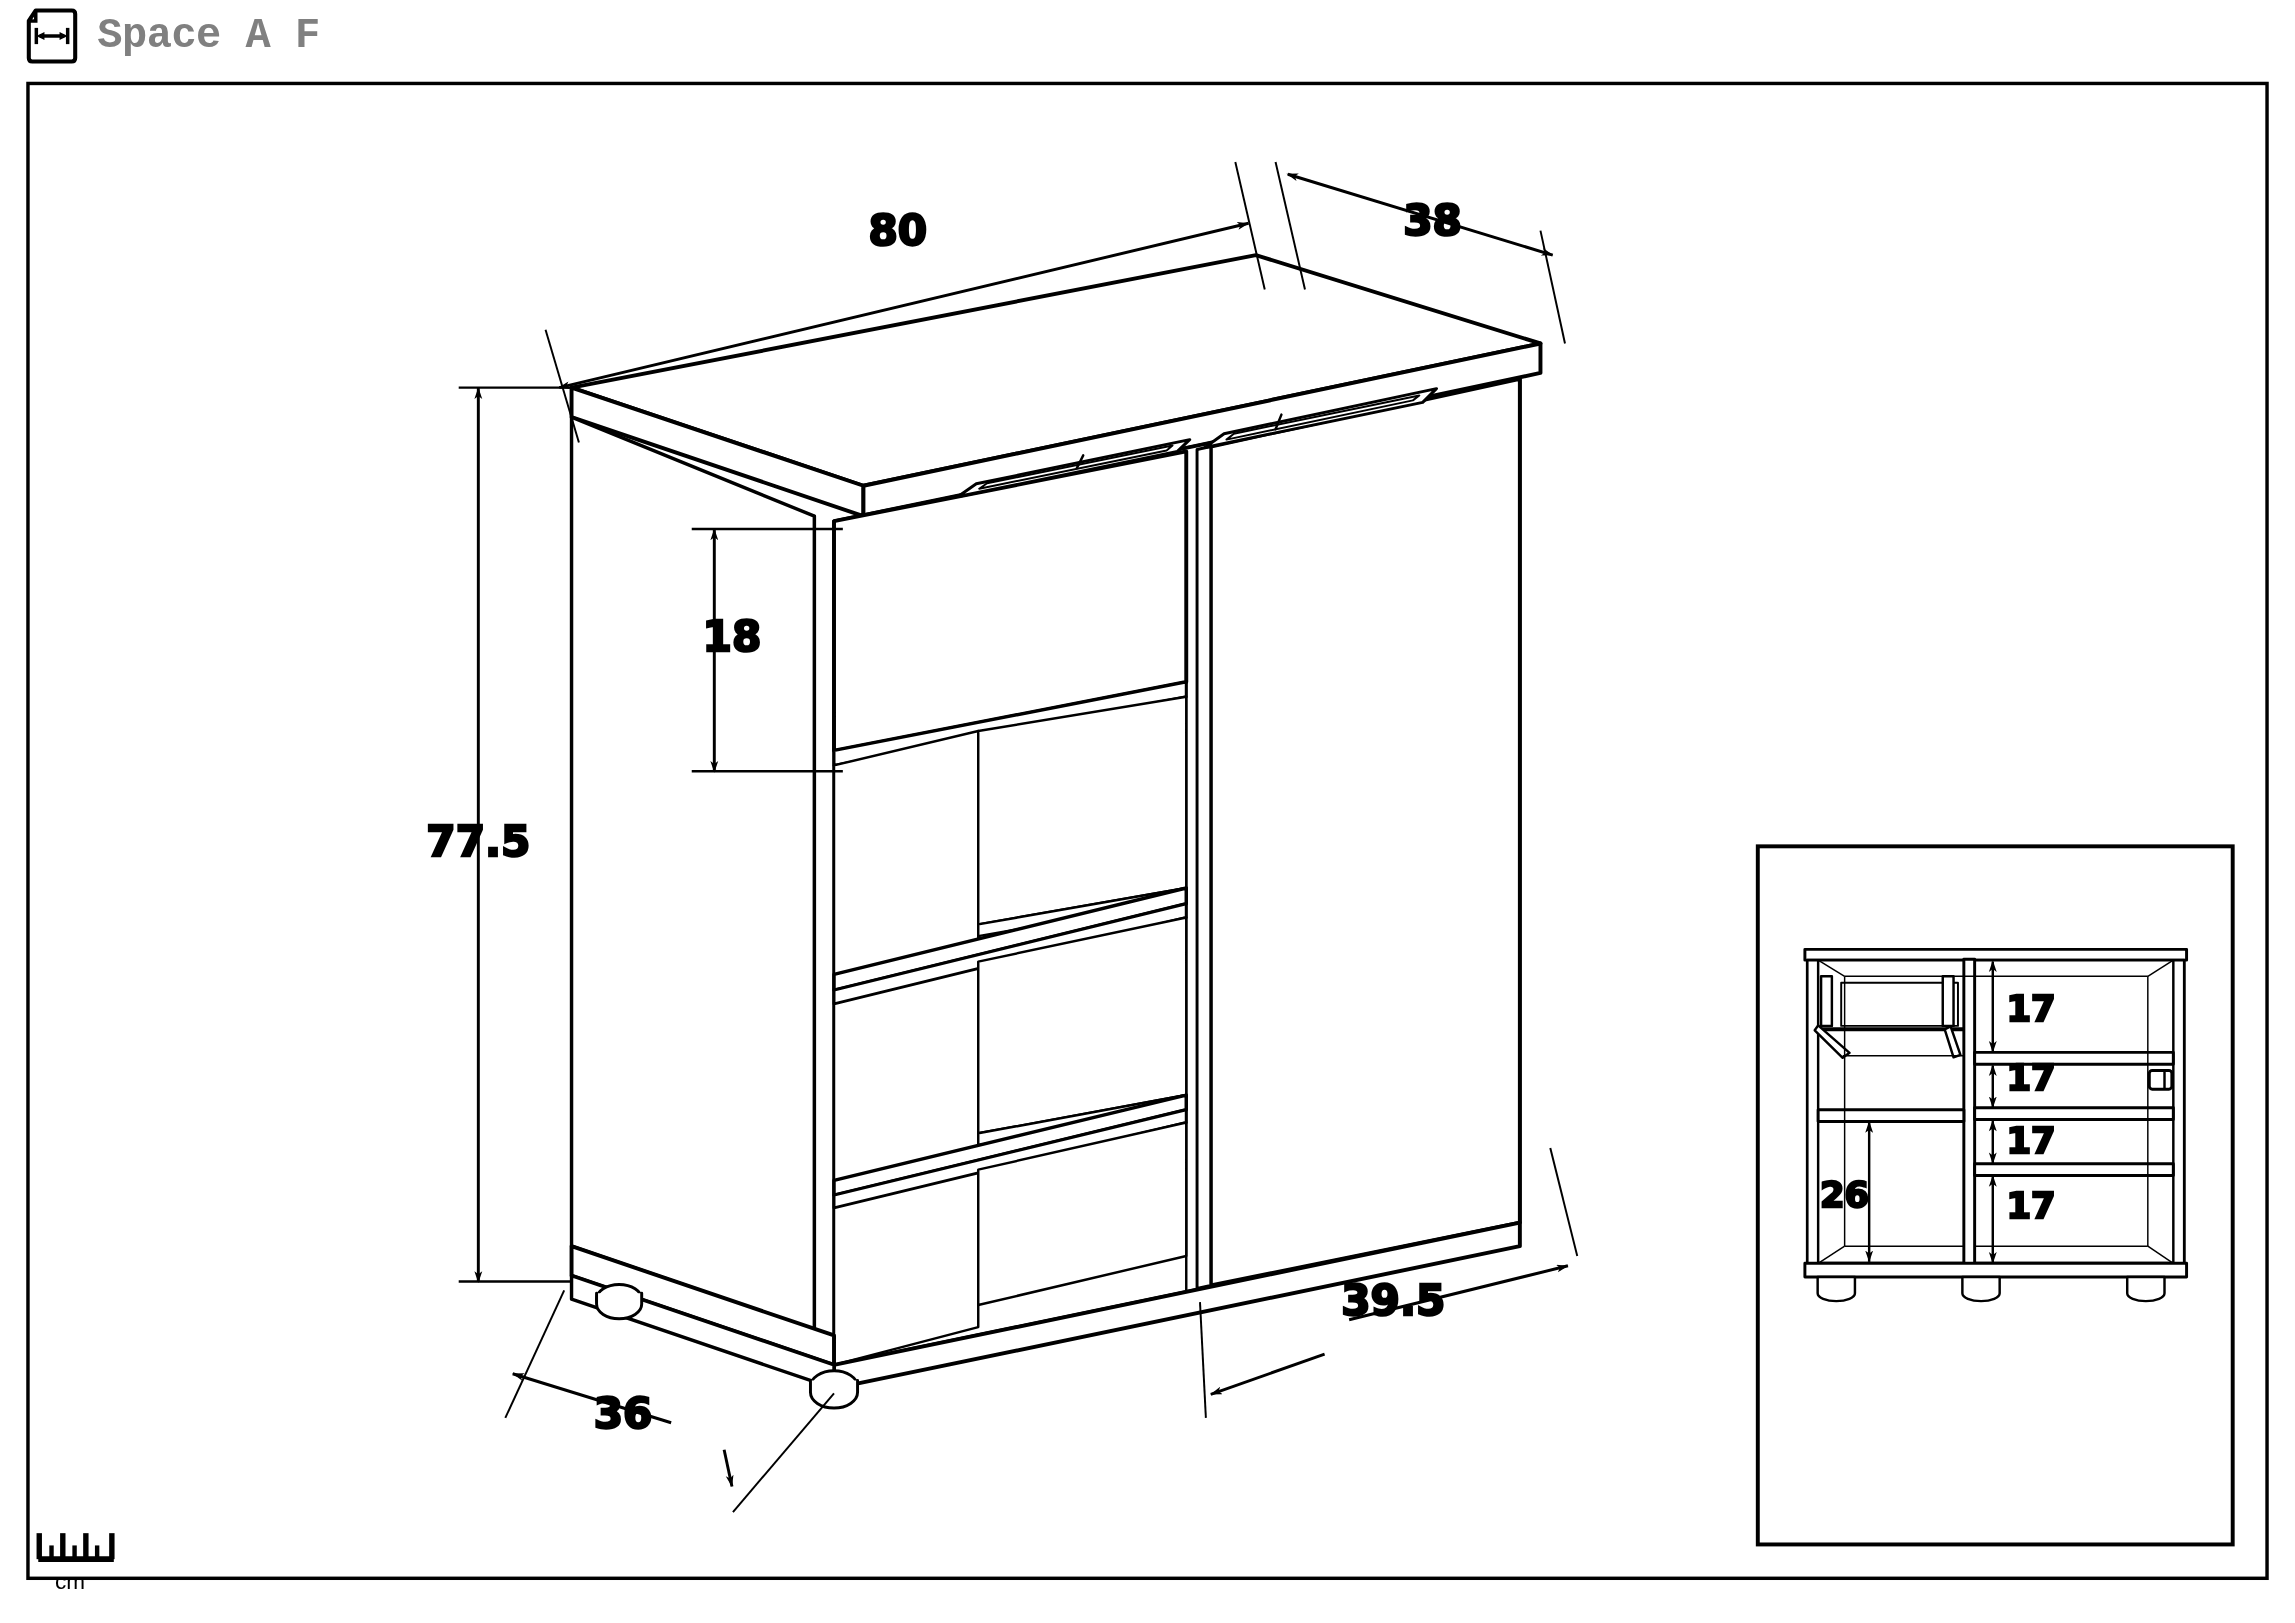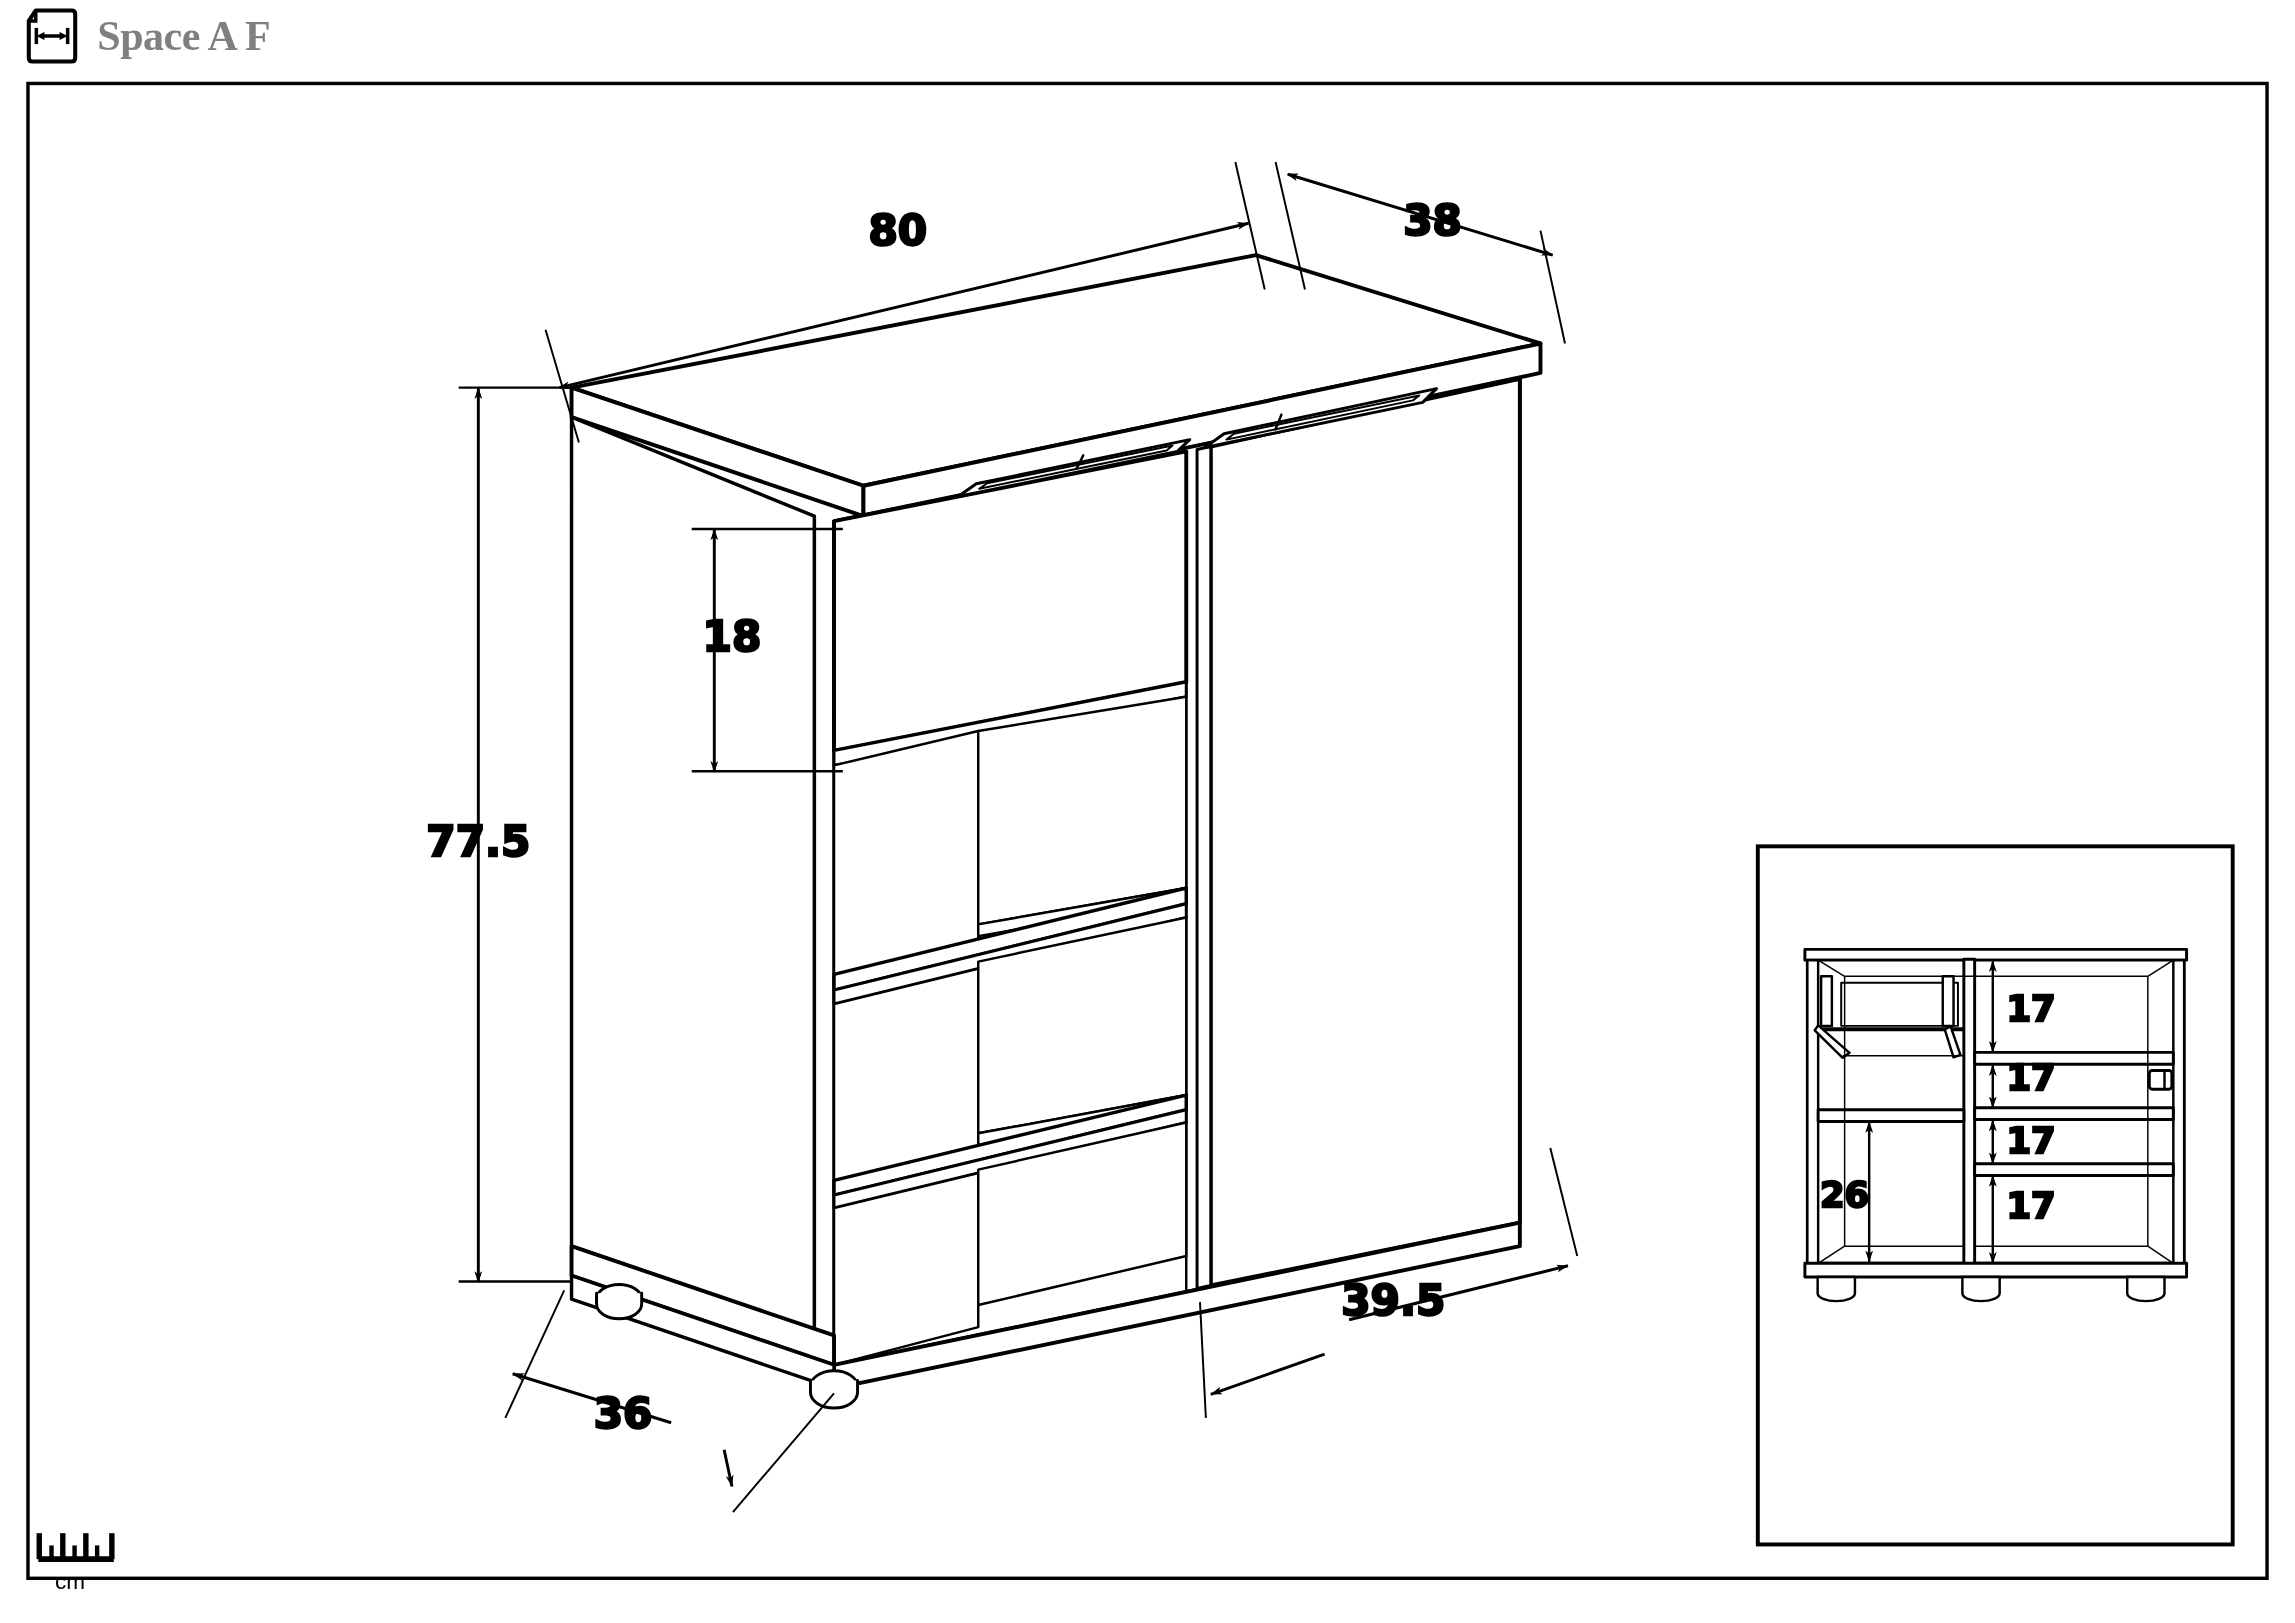--- a/index.html
+++ b/index.html
@@ -34,21 +34,21 @@
     height: 58px;
     display: block;
   }
   .hdr-title {
     font-size: 42px;
     font-weight: bold;
     color: #808080;
     letter-spacing: -0.5px;
     line-height: 1;
     white-space: nowrap;
-    font-family: Liberation Serif, serif;
+    font-family: Liberation Mono, monospace;
   }
   svg { display: block; }
   .dimtext {
     font-family: "DejaVu Sans", sans-serif;
     font-weight: bold;
     fill: #000000;
   }
   .cmtext {
     font-family: "Liberation Sans", sans-serif;
     fill: #000000;

